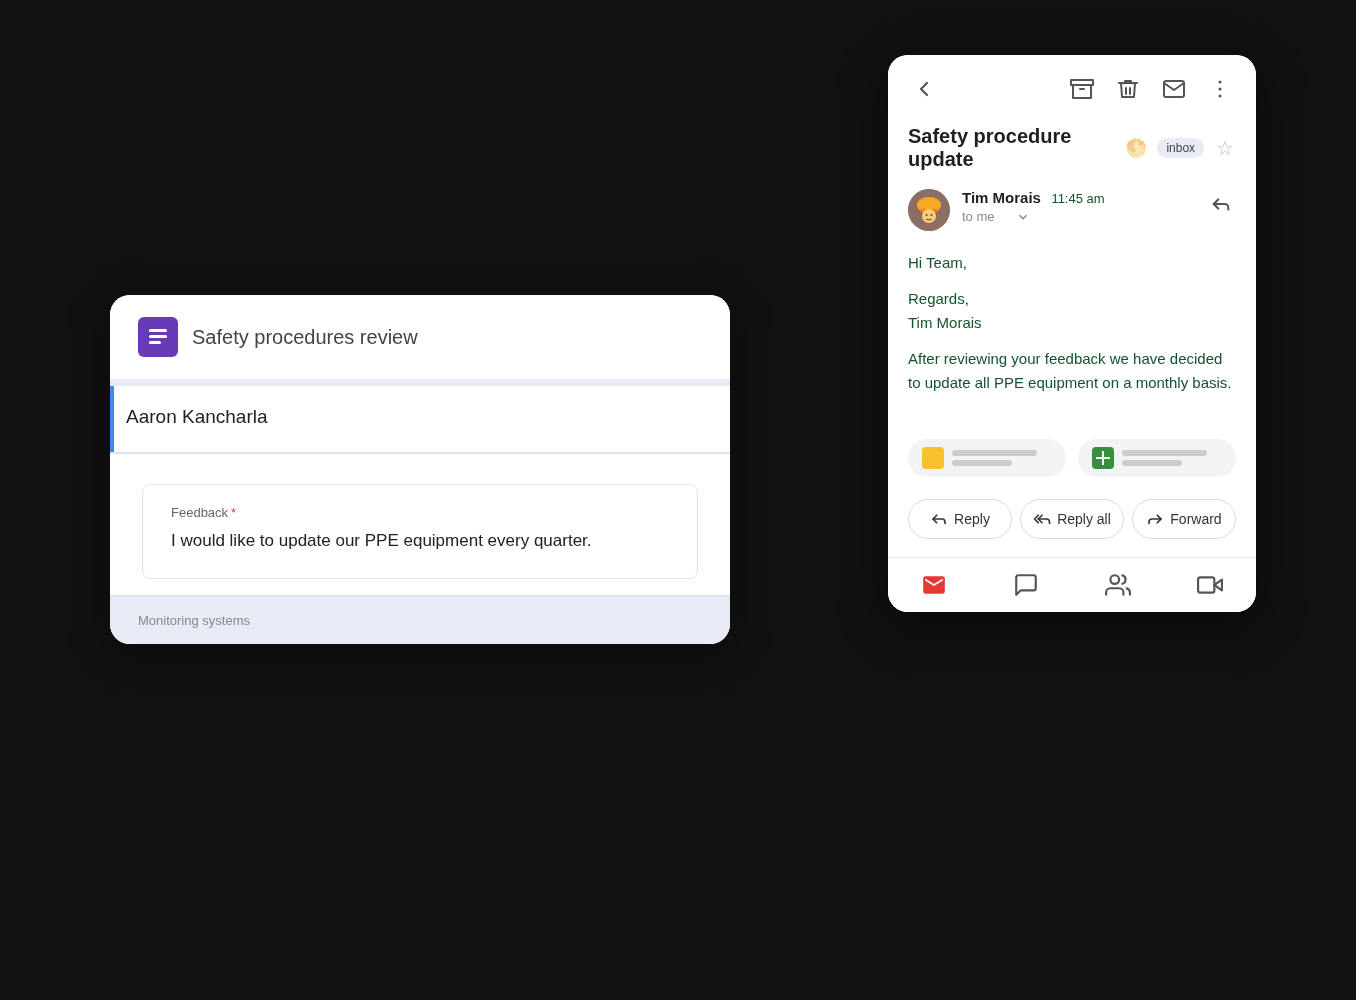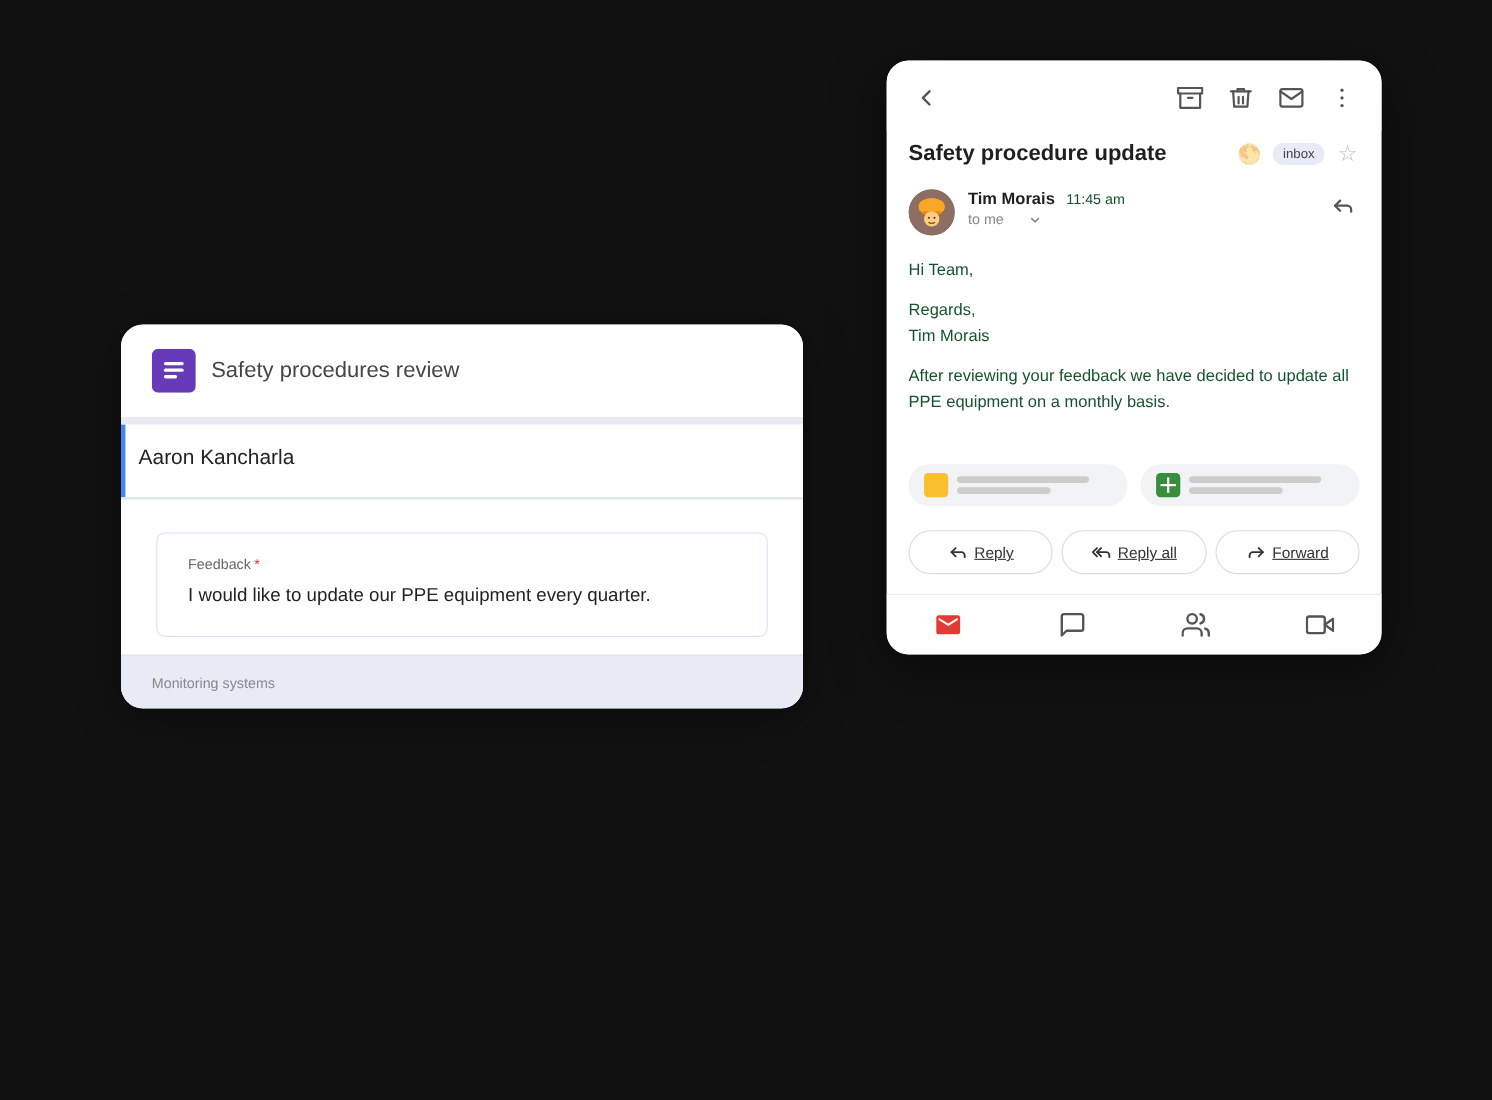--- a/index.html
+++ b/index.html
@@ -102,21 +102,21 @@
     .forms-field-next-label {
       font-size: 13px;
       color: #888;
     }
 
     
     .gmail-card {
       position: absolute;
       right: 100px;
       top: 55px;
-      width: 450px;
+      width: 368px;
       background: #fff;
       border-radius: 20px;
       box-shadow: 0 12px 50px rgba(0,0,0,0.45);
       overflow: hidden;
       z-index: 2;
       display: flex;
       flex-direction: column;
     }
 
     
@@ -319,21 +319,20 @@
       justify-content: center;
       gap: 6px;
       border: 1.5px solid #dadce0;
       border-radius: 24px;
       background: #fff;
       padding: 10px 8px;
       font-size: 14px;
       font-weight: 500;
       color: #333;
       cursor: pointer;
-      text-decoration: underline;
     }
 
     .action-btn svg {
       width: 18px;
       height: 18px;
     }
 
     
     .gmail-bottomnav {
       display: flex;

